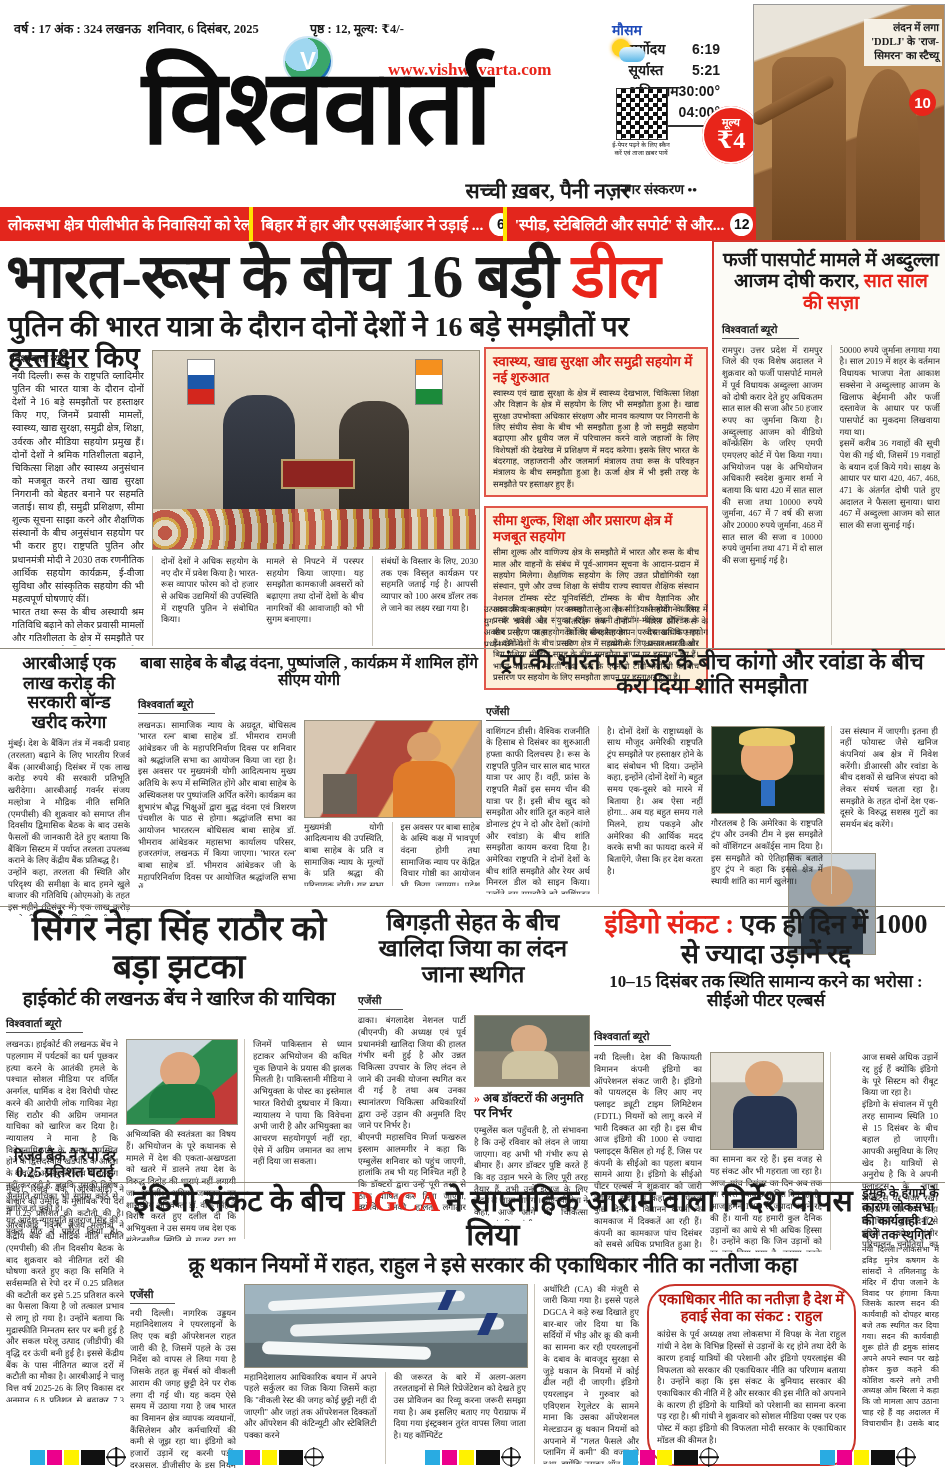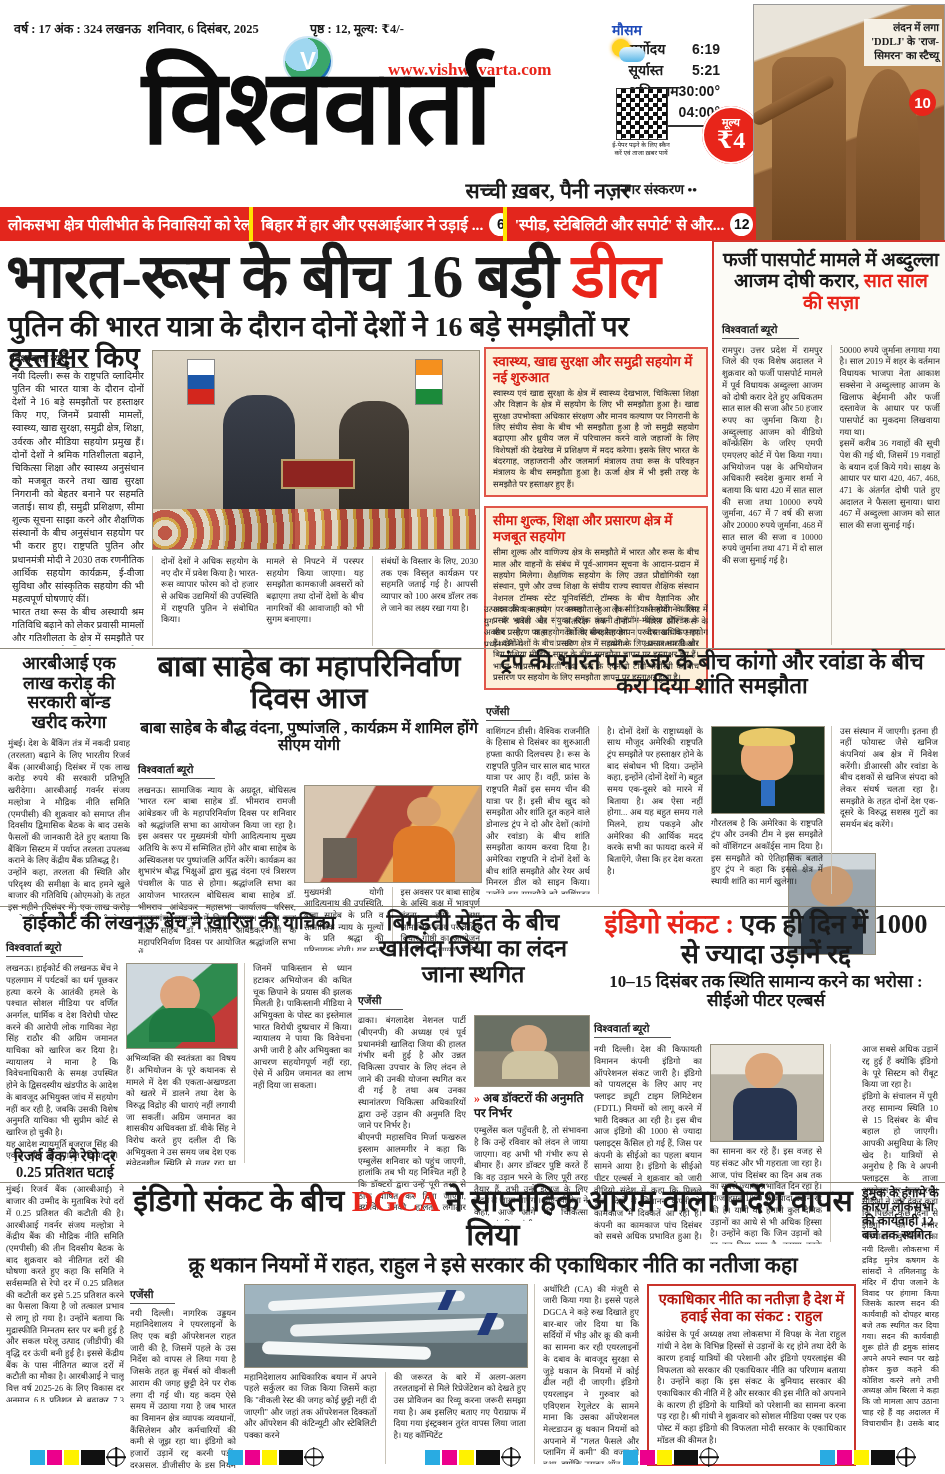--- a/index.html
+++ b/index.html
@@ -205,21 +205,20 @@
 
   <hr class="hrule abs" style="left:0;top:648px;width:945px;">
 
   <div class="abs" style="left:8px;top:654px;width:122px;">
     <div class="h2" style="font-size:17.5px;text-align:center;margin-bottom:6px;">आरबीआई एक लाख करोड़ की सरकारी बॉन्ड खरीद करेगा</div>
     <div class="bt-s" style="height:178px;">मुंबई। देश के बैंकिंग तंत्र में नकदी प्रवाह (तरलता) बढ़ाने के लिए भारतीय रिजर्व बैंक (आरबीआई) दिसंबर में एक लाख करोड़ रुपये की सरकारी प्रतिभूति खरीदेगा। आरबीआई गवर्नर संजय मल्होत्रा ने मौद्रिक नीति समिति (एमपीसी) की शुक्रवार को समाप्त तीन दिवसीय द्विमासिक बैठक के बाद उसके फैसलों की जानकारी देते हुए बताया कि बैंकिंग सिस्टम में पर्याप्त तरलता उपलब्ध कराने के लिए केंद्रीय बैंक प्रतिबद्ध है।
 उन्होंने कहा, तरलता की स्थिति और परिदृश्य की समीक्षा के बाद हमने खुले बाजार की गतिविधि (ओएमओ) के तहत इस महीने (दिसंबर में) एक लाख करोड़ रुपये की सरकारी प्रतिभूति खरीदने का फैसला किया है।</div>
   </div>
 
   <div class="abs" style="left:138px;top:650px;width:342px;">
-    <div class="h2" style="font-size:29px;text-align:center;">बाबा साहेब का महापरिनिर्वाण दिवस आज</div>
     <div class="h2" style="font-size:15.5px;text-align:center;margin:4px 0 5px;">बाबा साहेब के बौद्ध वंदना, पुष्पांजलि , कार्यक्रम में शामिल होंगे सीएम योगी</div>
     <span class="byline">विश्ववार्ता ब्यूरो</span>
     <div class="colrow" style="margin-top:2px;">
       <div class="bt-s" style="flex:0 0 158px;height:168px;">लखनऊ। सामाजिक न्याय के अग्रदूत, बोधिसत्व 'भारत रत्न' बाबा साहेब डॉ. भीमराव रामजी आंबेडकर जी के महापरिनिर्वाण दिवस पर शनिवार को श्रद्धांजलि सभा का आयोजन किया जा रहा है। इस अवसर पर मुख्यमंत्री योगी आदित्यनाथ मुख्य अतिथि के रूप में सम्मिलित होंगे और बाबा साहेब के अस्थिकलश पर पुष्पांजलि अर्पित करेंगे। कार्यक्रम का शुभारंभ बौद्ध भिक्षुओं द्वारा बुद्ध वंदना एवं त्रिशरण पंचशील के पाठ से होगा। श्रद्धांजलि सभा का आयोजन भारतरत्न बोधिसत्व बाबा साहेब डॉ. भीमराव आंबेडकर महासभा कार्यालय परिसर, हजरतगंज, लखनऊ में किया जाएगा। 'भारत रत्न' बाबा साहेब डॉ. भीमराव आंबेडकर जी के महापरिनिर्वाण दिवस पर आयोजित श्रद्धांजलि सभा में</div>
       <div style="flex:1;">
         <div class="ph" style="width:100%;height:96px;background:linear-gradient(120deg,#d8c7b2 0 30%,#b0483a 31% 55%,#e8b063 56% 75%,#caa27c 76%);">
           <div class="abs" style="left:58%;top:12%;width:34px;height:30px;border-radius:50%;background:#d9a06b;"></div>
           <div class="abs" style="left:50%;top:42%;width:62px;height:56px;border-radius:20px 20px 0 0;background:#e07b2a;"></div>
           <div class="abs" style="left:10%;top:55%;width:34px;height:40px;background:#6b6257;"></div>
         </div>
@@ -245,20 +244,21 @@
         </div>
         <div class="bt-s" style="height:76px;margin-top:4px;">गौरतलब है कि अमेरिका के राष्ट्रपति ट्रंप और उनकी टीम ने इस समझौते को वॉशिंगटन अकॉर्ड्स नाम दिया है। इस समझौते को ऐतिहासिक बताते हुए ट्रंप ने कहा कि इससे क्षेत्र में स्थायी शांति का मार्ग खुलेगा।</div>
       </div>
       <div class="bt-s vr" style="flex:1;height:168px;">उस संस्थान में जाएगी। इतना ही नहीं फोयास्ट जैसे खनिज कंपनियां अब क्षेत्र में निवेश करेंगी। डीआरसी और रवांडा के बीच दशकों से खनिज संपदा को लेकर संघर्ष चलता रहा है। समझौते के तहत दोनों देश एक-दूसरे के विरुद्ध सशस्त्र गुटों का समर्थन बंद करेंगे।</div>
     </div>
   </div>
 
   <hr class="hrule abs" style="left:0;top:906px;width:945px;">
 
   <div class="abs" style="left:6px;top:910px;width:346px;">
+    <div class="h2" style="font-size:34px;text-align:center;">सिंगर नेहा सिंह राठौर को बड़ा झटका</div>
     <div class="h2" style="font-size:19px;text-align:center;margin:2px 0 4px;">हाईकोर्ट की लखनऊ बेंच ने खारिज की याचिका</div>
     <span class="byline">विश्ववार्ता ब्यूरो</span>
     <div class="colrow" style="margin-top:2px;">
       <div class="bt-s" style="flex:0 0 112px;height:200px;">लखनऊ। हाईकोर्ट की लखनऊ बेंच ने पहलगाम में पर्यटकों का धर्म पूछकर हत्या करने के आतंकी हमले के पश्चात सोशल मीडिया पर वर्णित अनर्गल, धार्मिक व देश विरोधी पोस्ट करने की आरोपी लोक गायिका नेहा सिंह राठौर की अग्रिम जमानत याचिका को खारिज कर दिया है। न्यायालय ने माना है कि विवेचनाधिकारी के समक्ष उपस्थित होने के द्विसदस्यीय खंडपीठ के आदेश के बावजूद अभियुक्त जांच में सहयोग नहीं कर रही है, जबकि उसकी विशेष अनुमति याचिका भी सुप्रीम कोर्ट से खारिज हो चुकी है।
 यह आदेश न्यायमूर्ति बृजराज सिंह की एकल पीठ ने पारित किया है। अभियुक्ता की ओर से वरिष्ठ अधिवक्ता पूर्नेंदु चक्रवर्ती ने दलील दी कि सोशल मीडिया पर की गयी टिप्पणियां</div>
       <div style="flex:0 0 110px;">
         <div class="ph" style="width:100%;height:84px;background:linear-gradient(140deg,#cfd8de 0 40%,#2e8b4f 41% 70%,#c23b38 71%);">
           <div class="abs" style="left:30%;top:14%;width:40px;height:38px;border-radius:50%;background:#dfa67e;"></div>
           <div class="abs" style="left:20%;top:52%;width:66px;height:34px;border-radius:20px 20px 0 0;background:#1f7a42;"></div>
         </div>
@@ -285,21 +285,21 @@
         </div>
         <div class="bt-s" style="height:96px;">एम्बुलेंस कल पहुँचती है, तो संभावना है कि उन्हें रविवार को लंदन ले जाया जाएगा। वह अभी भी गंभीर रूप से बीमार हैं। अगर डॉक्टर पुष्टि करते हैं कि वह उड़ान भरने के लिए पूरी तरह तैयार हैं, तभी उन्हें इलाज के लिए लंदन ले जाया जाएगा। बीएनपी नेता ने कहा, आज आगे की चिकित्सा प्रक्रियाएं की जाएंगी।</div>
       </div>
     </div>
   </div>
 
   <div class="abs" style="left:594px;top:910px;width:344px;">
     <div class="h2" style="font-size:26.5px;text-align:center;">
       <span class="hl-red">इंडिगो संकट : </span><span>एक ही दिन में 1000 से ज्यादा उड़ानें रद्द</span>
     </div>
-    <div class="h2" style="font-size:17px;text-align:center;margin:3px 0 8px;">10–15 दिसंबर तक स्थिति सामान्य करने का भरोसा : सीईओ पीटर एल्बर्स</div>
+    <div class="h2" style="font-size:17px;text-align:center;margin:3px 0 16px;">10–15 दिसंबर तक स्थिति सामान्य करने का भरोसा : सीईओ पीटर एल्बर्स</div>
     <span class="byline">विश्ववार्ता ब्यूरो</span>
     <div class="colrow" style="margin-top:2px;">
       <div class="bt-s" style="flex:0 0 108px;height:198px;">नयी दिल्ली। देश की किफायती विमानन कंपनी इंडिगो का ऑपरेशनल संकट जारी है। इंडिगो को पायलट्स के लिए आए नए फ्लाइट ड्यूटी टाइम लिमिटेशन (FDTL) नियमों को लागू करने में भारी दिक्कत आ रही है। इस बीच आज इंडिगो की 1000 से ज्यादा फ्लाइट्स कैंसिल हो गई हैं, जिस पर कंपनी के सीईओ का पहला बयान सामने आया है। इंडिगो के सीईओ पीटर एल्बर्स ने शुक्रवार को जारी वीडियो संदेश में कहा कि पिछले कुछ दिनों से विमानन कंपनी के कामकाज में दिक्कतें आ रही हैं। कंपनी का कामकाज पांच दिसंबर को सबसे अधिक प्रभावित हुआ है। आज 100 से ज्यादा फ्लाइट्स कैंसिल हुई हैं। उन्होंने कहा कि मैं आपके साथ यह साझा करना चाहता हूं कि पिछले कुछ दिनों से हम गंभीर ऑपरेशनल दिक्कतों</div>
       <div style="flex:0 0 112px;">
         <div class="ph" style="width:100%;height:96px;background:linear-gradient(#e8e4da 0 30%,#b8b2a4 31%);">
           <div class="abs" style="left:30%;top:8%;width:38px;height:36px;border-radius:50%;background:#dca77c;"></div>
           <div class="abs" style="left:20%;top:44%;width:64px;height:52px;border-radius:18px 18px 0 0;background:#27344f;"></div>
         </div>
         <div class="bt-s" style="height:98px;margin-top:4px;">का सामना कर रहे हैं। इस वजह से यह संकट और भी गहराता जा रहा है। आज, पांच दिसंबर का दिन अब तक का सबसे ज्यादा प्रभावित दिन रहा है। आज हमने 1000 से ज्यादा उड़ानें रद्द की हैं। यानी यह हमारी कुल दैनिक उड़ानों का आधे से भी अधिक हिस्सा है। उन्होंने कहा कि जिन उड़ानों को रद्द कर दिया गया है, कृपया उनके लिए एयरपोर्ट पर न आएं।</div>
       </div>
@@ -332,21 +332,21 @@
           <div class="abs" style="left:16%;top:44%;width:76%;height:12px;border-radius:7px;background:#eef2f3;transform:rotate(-2deg);"></div>
           <div class="abs" style="left:84%;top:34%;width:11px;height:22px;background:#223a7a;transform:skewX(-24deg);"></div>
           <div class="abs" style="left:6%;top:72%;width:60%;height:13px;border-radius:7px;background:#f5f8f8;transform:rotate(2deg);"></div>
         </div>
         <div class="colrow" style="margin-top:4px;">
           <div class="bt-s" style="height:92px;">महानिदेशालय आधिकारिक बयान में अपने पहले सर्कुलर का जिक्र किया जिसमें कहा कि "वीकली रेस्ट की जगह कोई छुट्टी नहीं दी जाएगी" और जहां तक ऑपरेशनल दिक्कतों और ऑपरेशन की कंटिन्यूटी और स्टेबिलिटी पक्का करने</div>
           <div class="bt-s vr" style="height:92px;">की जरूरत के बारे में अलग-अलग तरलताइनों से मिले रिप्रेजेंटेशन को देखते हुए उस प्रोविजन का रिव्यू करना जरूरी समझा गया है। अब इसलिए बताए गए पैराग्राफ में दिया गया इंस्ट्रक्शन तुरंत वापस लिया जाता है। यह कॉम्पिटेंट</div>
         </div>
       </div>
       <div class="bt-s vr" style="flex:0 0 96px;height:180px;">अथॉरिटी (CA) की मंजूरी से जारी किया गया है। इससे पहले DGCA ने कड़े रुख दिखाते हुए बार-बार जोर दिया था कि सर्दियों में भीड़ और क्रू की कमी का सामना कर रही एयरलाइनों के दबाव के बावजूद सुरक्षा से जुड़े थकान के नियमों में कोई ढील नहीं दी जाएगी। इंडिगो एयरलाइन ने गुरुवार को एविएशन रेगुलेटर के सामने माना कि उसका ऑपरेशनल मेल्टडाउन क्रू थकान नियमों को अपनाने में "गलत फैसले और प्लानिंग में कमी" की वजह से हुआ, क्योंकि उसका ऑन-टाइम परफॉर्मेंस (OTP) 35 फीसदी के सबसे निचले स्तर पर आ गया था। इंडिगो भारत के घरेलू मार्केट के 60 फीसदी हिस्से पर कब्जा करता है।</div>
-      <div class="rahulbox" style="flex:1;height:168px;overflow:hidden;">
+      <div class="rahulbox" style="flex:1;height:168px;overflow:hidden;border-radius:28px;">
         <div class="rtitle">एकाधिकार नीति का नतीज़ा है देश में हवाई सेवा का संकट : राहुल</div>
         <div class="bt-s">कांग्रेस के पूर्व अध्यक्ष तथा लोकसभा में विपक्ष के नेता राहुल गांधी ने देश के विभिन्न हिस्सों से उड़ानों के रद्द होने तथा देरी के कारण हवाई यात्रियों की परेशानी और इंडिगो एयरलाइंस की विफलता को सरकार की एकाधिकार नीति का परिणाम बताया है। उन्होंने कहा कि इस संकट के बुनियाद सरकार की एकाधिकार की नीति में है और सरकार की इस नीति को अपनाने के कारण ही इंडिगो के यात्रियों को परेशानी का सामना करना पड़ रहा है। श्री गांधी ने शुक्रवार को सोशल मीडिया एक्स पर एक पोस्ट में कहा इंडिगो की विफलता मोदी सरकार के एकाधिकार मॉडल की कीमत है।</div>
       </div>
     </div>
   </div>
 
   <div class="abs" style="left:862px;top:1186px;width:77px;">
     <div class="h2" style="font-size:12.5px;margin-bottom:3px;">ड्रमुक के हंगामे के कारण लोकसभा की कार्यवाही 12 बजे तक स्थगित</div>
     <div class="bt-s" style="font-size:8px;height:182px;">नयी दिल्ली। लोकसभा में द्रविड़ मुनेत्र कषगम के सांसदों ने तमिलनाडु के मंदिर में दीपा जलाने के विवाद पर हंगामा किया जिसके कारण सदन की कार्यवाही को दोपहर बारह बजे तक स्थगित कर दिया गया। सदन की कार्यवाही शुरू होते ही द्रमुक सांसद अपने अपने स्थान पर खड़े होकर कुछ कहने की कोशिश करने लगे तभी अध्यक्ष ओम बिरला ने कहा कि जो मामला आप उठाना चाह रहे हैं वह अदालत में विचाराधीन है। उसके बाद द्रमुक सांसद आसन के समीप आकर नारेबाजी करने लगे।</div>
   </div>

